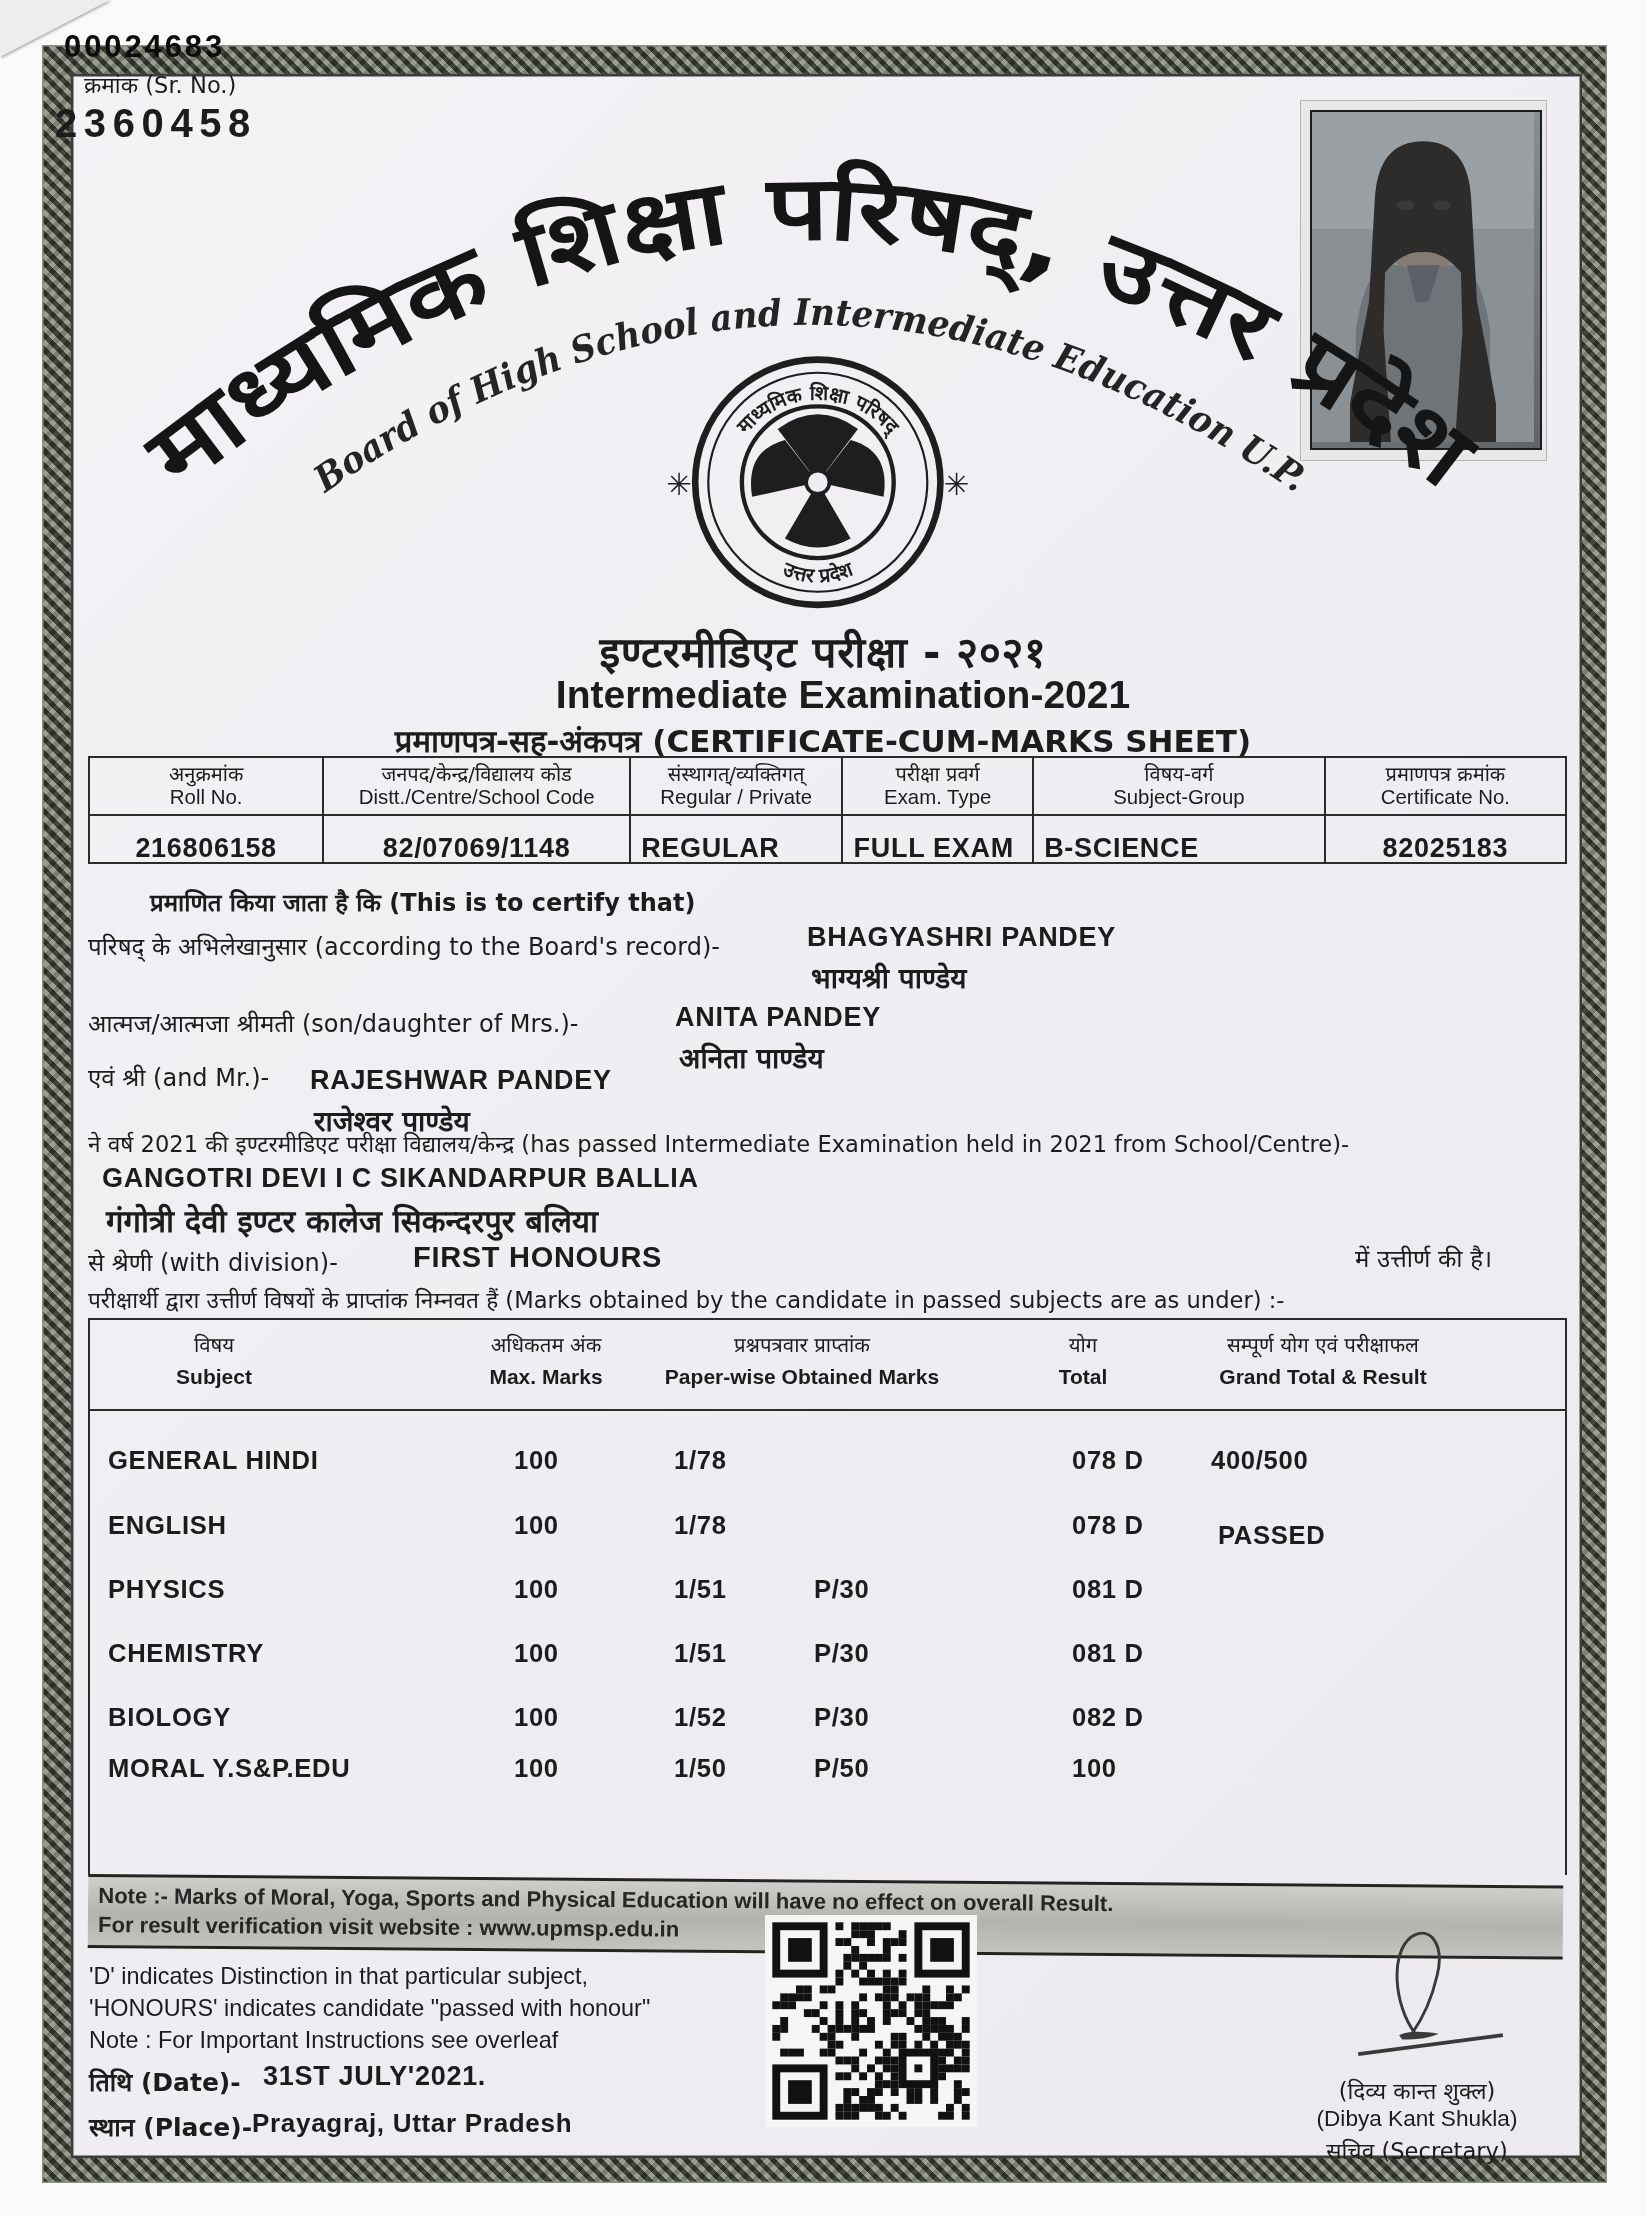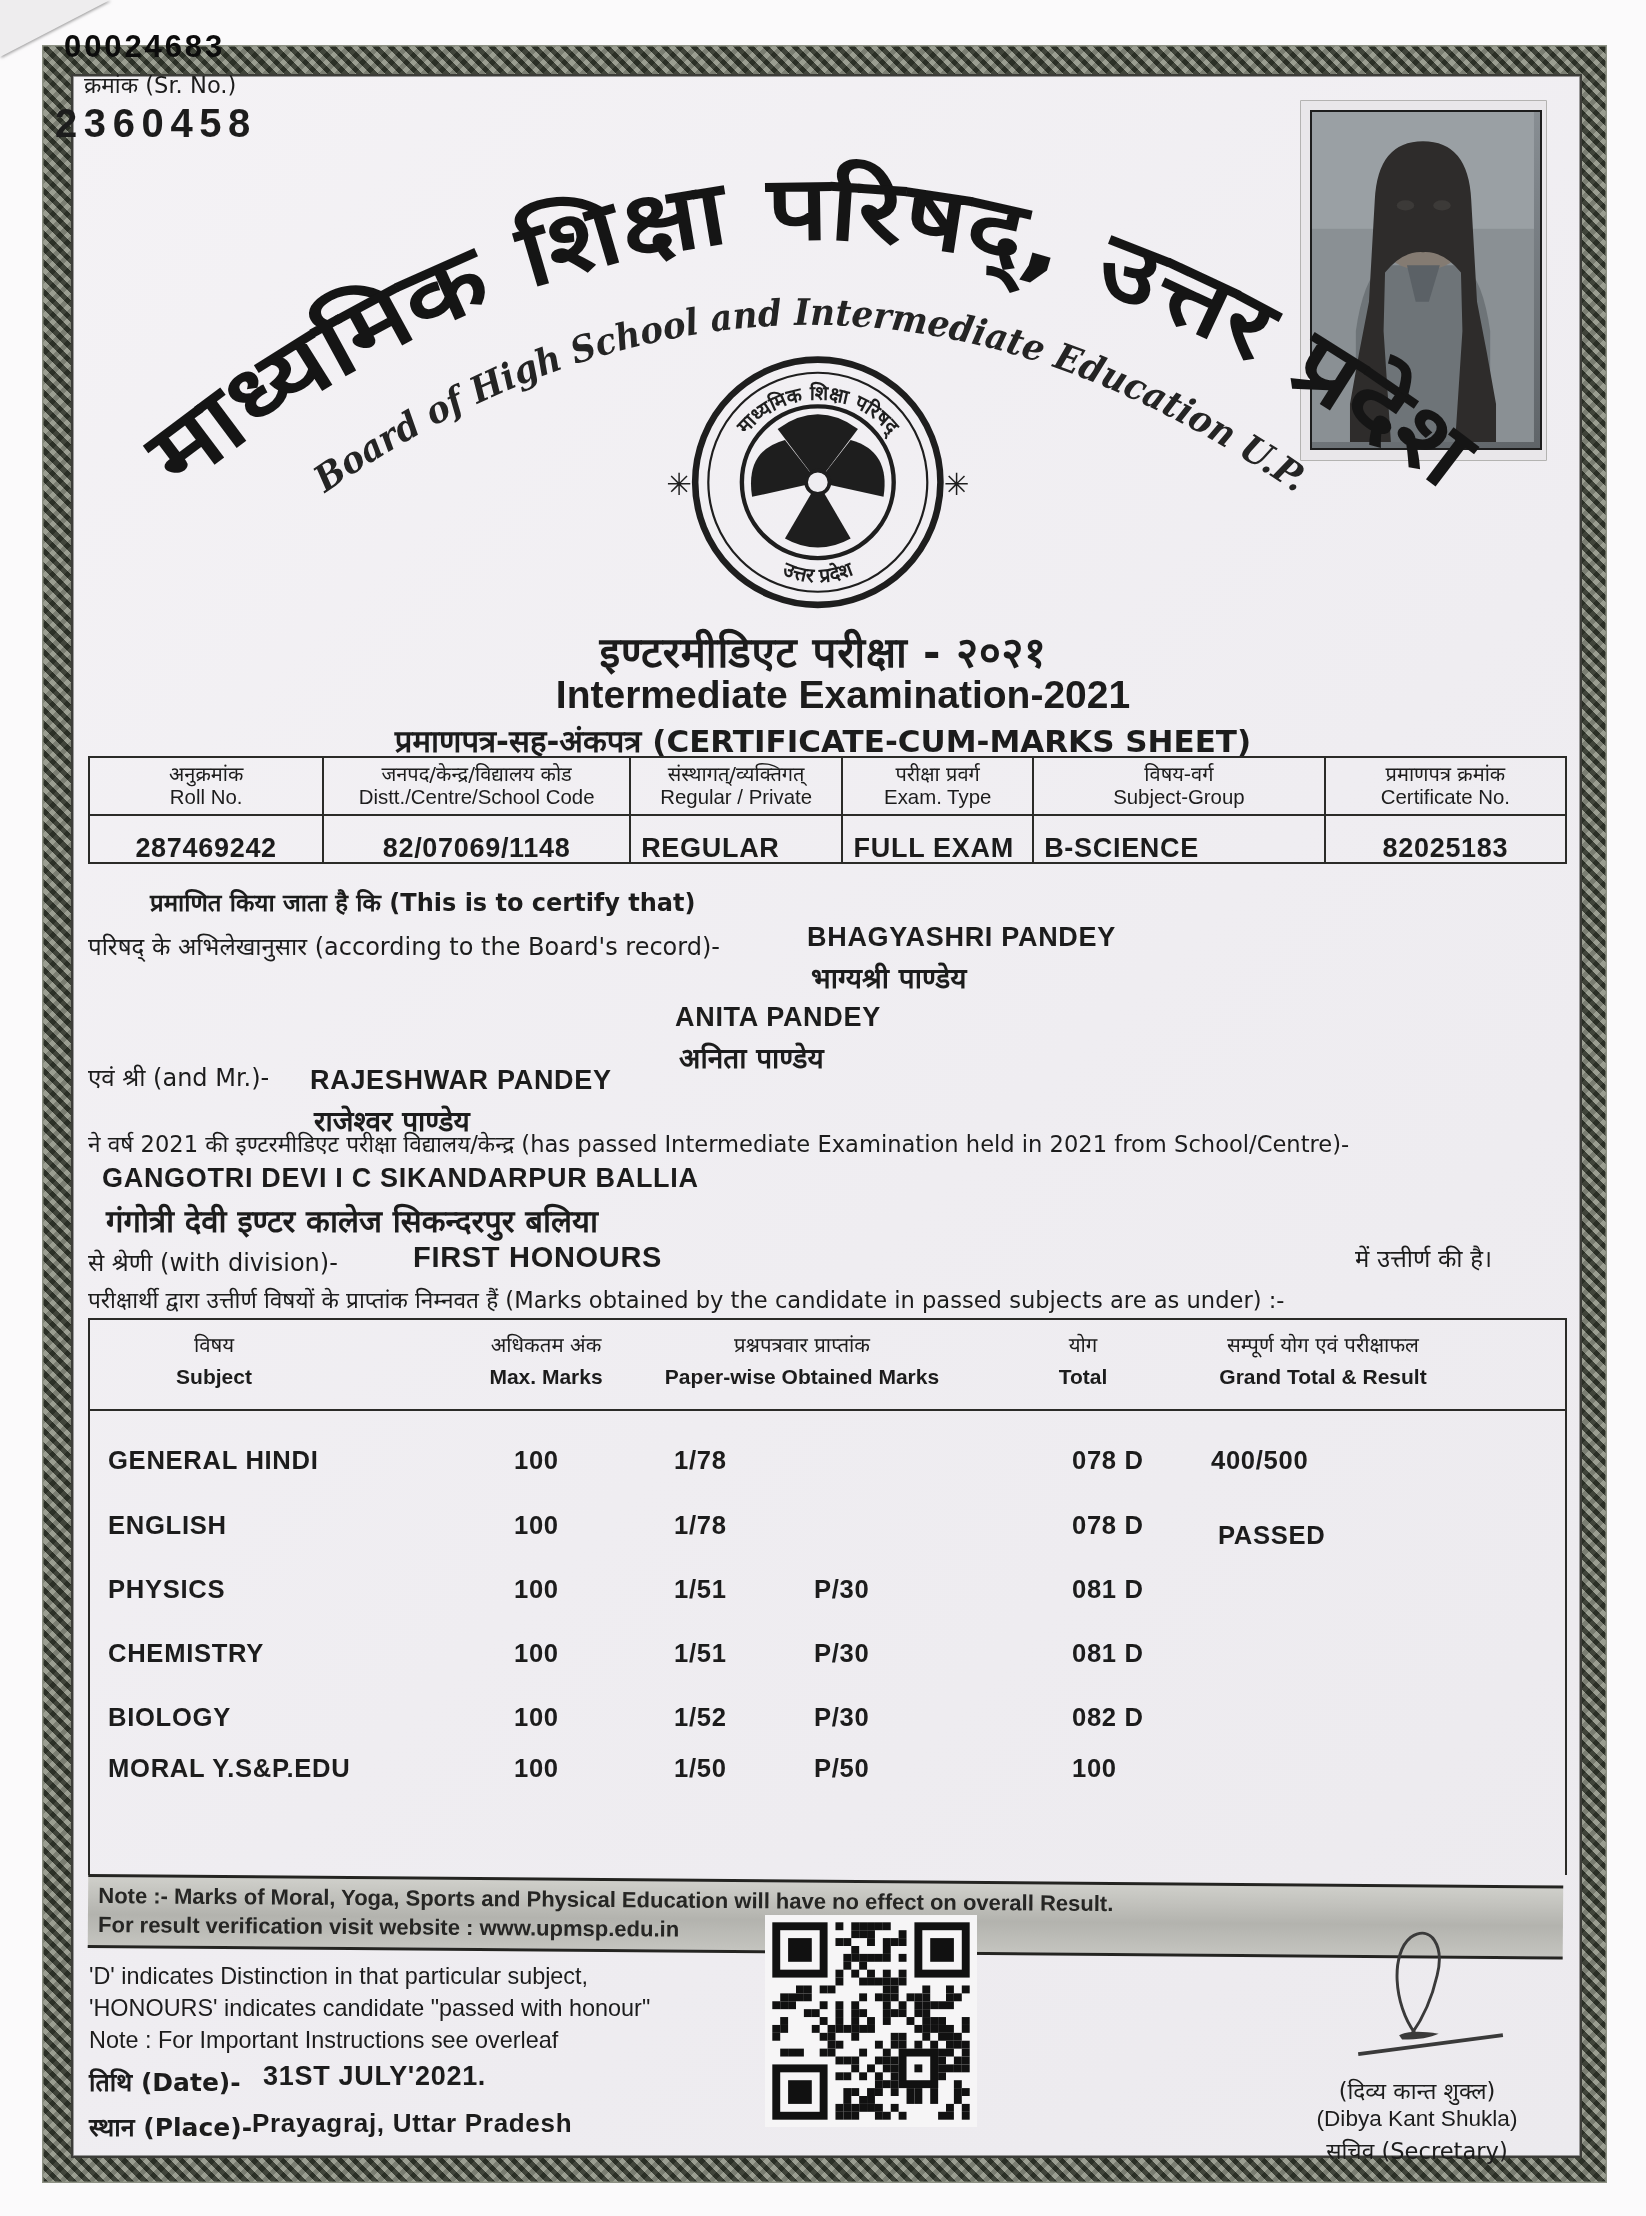--- a/index.html
+++ b/index.html
@@ -175,21 +175,21 @@
   <div class="abs exam-title-hi hi">इण्टरमीडिएट परीक्षा - २०२१</div>
   <div class="abs exam-title-en">Intermediate Examination-2021</div>
   <div class="abs doc-title hi">प्रमाणपत्र-सह-अंकपत्र (CERTIFICATE-CUM-MARKS SHEET)</div>
 
   <div class="abs info-table">
     <div class="info-col" style="width:234px">
       <div class="info-head">
           <span class="hi">अनुक्रमांक</span>
           <span class="en">Roll No.</span>
         </div>
-      <div class="info-val">287469242</div>
+      <div class="info-val">216806158</div>
     </div>
     <div class="info-col" style="width:307px">
       <div class="info-head">
           <span class="hi">जनपद/केन्द्र/विद्यालय कोड</span>
           <span class="en">Distt./Centre/School Code</span>
         </div>
       <div class="info-val">82/07069/1148</div>
     </div>
     <div class="info-col" style="width:212px">
       <div class="info-head">
@@ -220,20 +220,21 @@
       <div class="info-val">82025183</div>
     </div>
   </div>
 
   <div class="abs hi t32 b" style="left:150px;top:885px">प्रमाणित किया जाता है कि (This is to certify that)</div>
 
   <div class="abs hi t32" style="left:88px;top:929px">परिषद् के अभिलेखानुसार (according to the Board's record)-</div>
   <div class="abs name" style="left:807px;top:922px">BHAGYASHRI PANDEY</div>
   <div class="abs name-hi hi" style="left:811px;top:958px">भाग्यश्री पाण्डेय</div>
 
+  <div class="abs hi t32" style="left:88px;top:1006px">आत्मज/आत्मजा श्रीमती (son/daughter of Mrs.)-</div>
   <div class="abs name" style="left:675px;top:1002px">ANITA PANDEY</div>
   <div class="abs name-hi hi" style="left:679px;top:1038px">अनिता पाण्डेय</div>
 
   <div class="abs hi t32" style="left:88px;top:1060px">एवं श्री (and Mr.)-</div>
   <div class="abs name" style="left:310px;top:1065px">RAJESHWAR PANDEY</div>
   <div class="abs name-hi hi" style="left:314px;top:1101px">राजेश्वर पाण्डेय</div>
 
   <div class="abs hi" style="left:88px;top:1128px;font-size:22.6px">ने वर्ष 2021 की इण्टरमीडिएट परीक्षा विद्यालय/केन्द्र (has passed Intermediate Examination held in 2021 from School/Centre)-</div>
   <div class="abs name" style="left:102px;top:1163px">GANGOTRI DEVI I C SIKANDARPUR BALLIA</div>
   <div class="abs name-hi hi" style="left:106px;top:1199px;font-size:31px">गंगोत्री देवी इण्टर कालेज सिकन्दरपुर बलिया</div>

